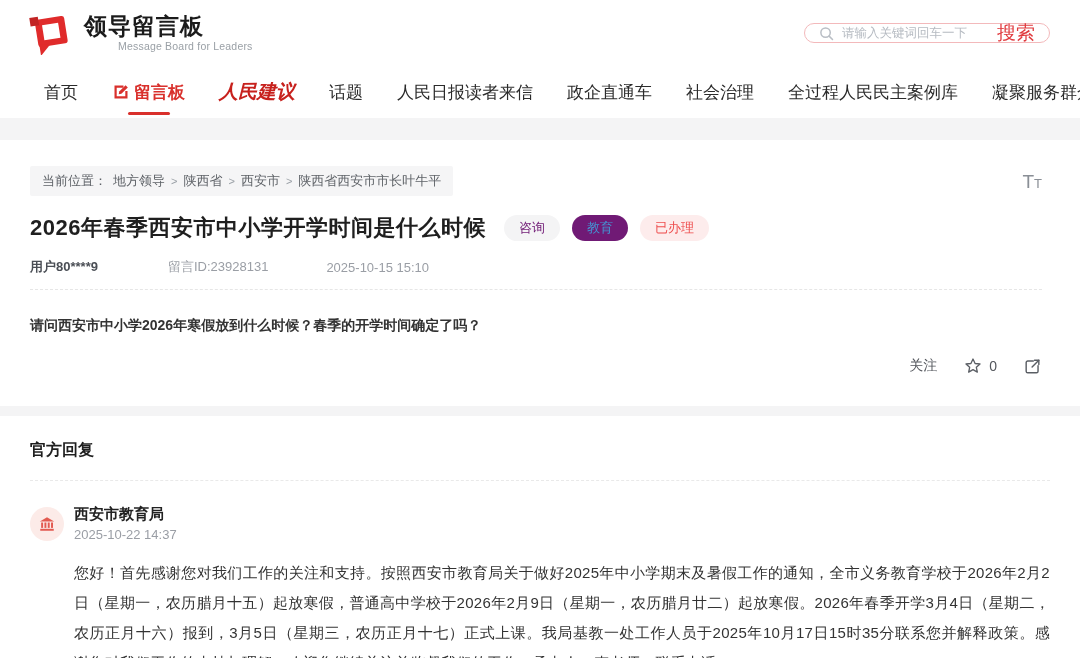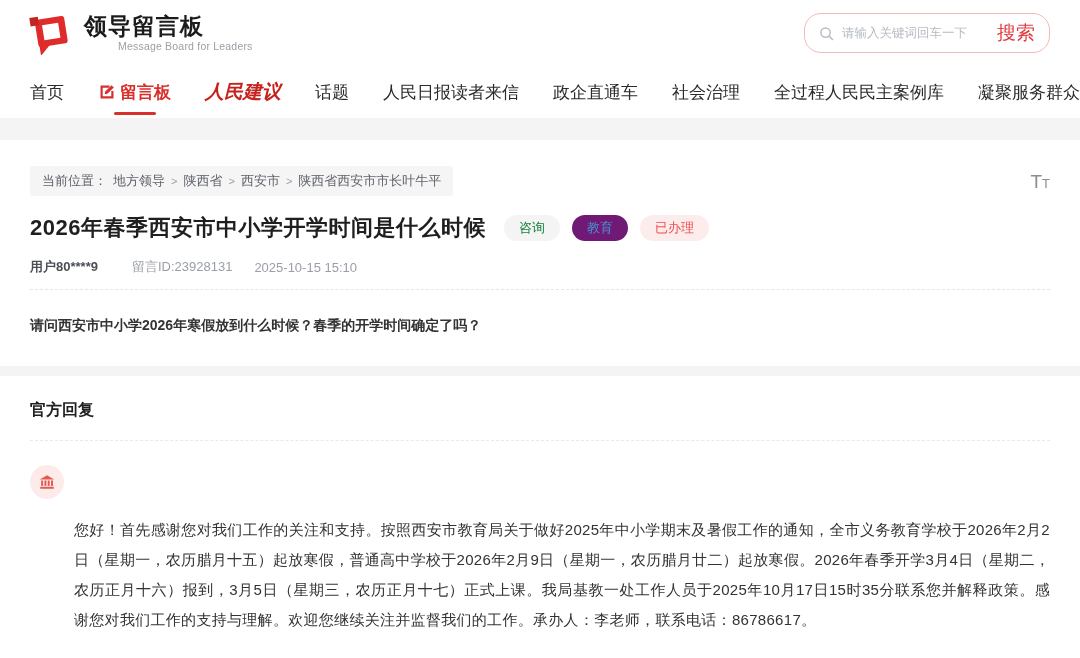--- a/index.html
+++ b/index.html
@@ -13,66 +13,66 @@
   .header {
     height: 66px; background: #fff; display: flex; align-items: center;
     justify-content: space-between; padding: 0 30px 0 28px;
   }
   .logo { display: flex; align-items: center; }
   .logo-mark { width: 46px; height: 44px; margin-right: 10px; }
   .logo-text-wrap { display: flex; flex-direction: column; line-height: 1.05; }
   .logo-title { font-size: 23px; font-weight: bold; color: #1b1b1b; letter-spacing: 1px; }
   .logo-subtitle { font-size: 10.5px; color: #9aa0a6; margin-top: 2px; letter-spacing: .2px; padding-left: 34px; }
   .search-box {
-    width: 246px; height: 40px; border: 1px solid #f3b9bb; border-radius: 17px;
+    width: 246px; height: 20px; border: 1px solid #f3b9bb; border-radius: 17px;
     display: flex; align-items: center; padding: 0 14px; background: #fff;
   }
   .search-box svg { flex: 0 0 auto; }
   .search-input {
     border: none; outline: none; flex: 1; font-size: 12.5px; margin-left: 8px;
     color: #333; background: transparent; min-width: 0;
     font-family: "Liberation Sans", "DejaVu Sans", sans-serif;
   }
   .search-input::placeholder { color: #b6bbc2; }
   .search-btn { font-size: 19px; color: #e0393d; background: none; border: none; cursor: pointer;
     font-family: "Liberation Sans", "DejaVu Sans", sans-serif; }
   
   .nav {
     height: 52px; background: #fff; display: flex; align-items: center;
-    padding: 0 30px; gap: 34px; justify-content: space-between;
+    padding: 0 44px; gap: 34px; justify-content: space-between;
   }
   .nav-item { font-size: 17px; color: #2b2b2b; text-decoration: none; position: relative;
     display: flex; align-items: center; gap: 4px; white-space: nowrap; cursor: pointer; }
   .nav-item.active { color: #d9302c; font-weight: bold; }
   .nav-item.active .underline {
     position: absolute; left: 50%; transform: translateX(-50%); bottom: -11px;
     width: 42px; height: 3px; background: #d9302c; border-radius: 2px;
   }
   .nav-item.rmjy { color: #c7211d; font-weight: bold; font-style: italic;
     font-family: "Liberation Serif", "DejaVu Serif", serif; font-size: 19px; }
   
-  .card { background: #fff; margin-top: 22px; padding: 26px 30px 30px 30px; }
+  .card { background: #fff; margin-top: 22px; padding: 26px 38px 30px 30px; }
   .crumb-row { display: flex; justify-content: space-between; align-items: center; }
   .breadcrumb {
     background: #f5f5f6; font-size: 13px; color: #5f6368; padding: 6px 12px;
     display: inline-flex; align-items: center; gap: 6px; border-radius: 2px; white-space: nowrap;
   }
   .breadcrumb .sep { color: #9aa0a6; font-size: 11px; }
   .breadcrumb a { color: #5f6368; text-decoration: none; cursor: pointer; }
   .font-size-ctrl { color: #8a8f96; cursor: pointer; line-height: 1; user-select: none; }
   .font-size-ctrl .big { font-size: 19px; }
   .font-size-ctrl .small { font-size: 13px; }
   .title-row { display: flex; align-items: center; margin-top: 17px; }
   .msg-title { font-size: 22px; font-weight: bold; color: #1f1f1f; letter-spacing: .5px; }
   .badges { display: flex; gap: 12px; margin-left: 18px; }
   .badge { font-size: 13px; padding: 4px 15px; border-radius: 14px; white-space: nowrap; }
-  .badge.gray { background: #f4f4f5; color: #15803d; text-align: center; }
+  .badge.gray { background: #f4f4f5; color: #701a75; text-align: center; }
   .badge.blue { background: #701a75; color: #4493d2; }
   .badge.red  { background: #fdecec; color: #ee4e4e; }
-  .meta-row { display: flex; align-items: center; margin-top: 15px; font-size: 13px; color: #9a9ea5; }
+  .meta-row { display: flex; align-items: center; margin-top: 15px; font-size: 13px; color: #9a9ea5; gap: 36px; }
   .meta-user { color: #4a4e55; font-weight: bold; margin-right: 34px; }
   .meta-id { margin-right: 22px; }
   .dashed { border-top: 1px dashed #e6e6e6; margin-top: 13px; }
   .msg-content { margin-top: 24px; font-size: 14px; color: #333; line-height: 1.6; font-weight: bold; }
   .action-row { display: flex; justify-content: flex-end; align-items: center; gap: 26px;
     margin-top: 20px; font-size: 14px; color: #53565c; }
   .action-item { display: flex; align-items: center; gap: 6px; cursor: pointer; }
   
   .reply-section { background: #fff; margin-top: 10px; padding: 24px 30px 30px 30px; min-height: 260px; }
   .reply-heading { font-size: 16px; font-weight: bold; color: #1f1f1f; }
@@ -183,34 +183,56 @@
   <div class="meta-row">
     <span class="meta-user">用户80****9</span>
     <span class="meta-id">留言ID:23928131</span>
     <span>2025-10-15 15:10</span>
   </div>
 
   <div class="dashed"></div>
 
   <p class="msg-content">请问西安市中小学2026年寒假放到什么时候？春季的开学时间确定了吗？</p>
 
+  <div class="action-row">
+    <span class="action-item">
+      <span>关注</span>
+    </span>
+    <span class="action-item">
+      <svg width="20" height="20" viewBox="0 0 24 24">
+        <path d="M12 3.6 L14.5 9 L20.4 9.6 L16 13.6 L17.2 19.4 L12 16.4 L6.8 19.4 L8 13.6 L3.6 9.6 L9.5 9 Z" fill="none" stroke="#5a5e64" stroke-width="1.6" stroke-linejoin="round"></path>
+      </svg>
+      <span>0</span>
+    </span>
+    <span class="action-item">
+      <svg width="19" height="19" viewBox="0 0 24 24">
+        <path d="M13 5 H6 a2 2 0 0 0 -2 2 v11 a2 2 0 0 0 2 2 h11 a2 2 0 0 0 2 -2 V11" fill="none" stroke="#5a5e64" stroke-width="1.8" stroke-linecap="round"></path>
+        <path d="M11.5 12.5 L20 4" fill="none" stroke="#5a5e64" stroke-width="1.8" stroke-linecap="round"></path>
+        <path d="M14.5 4 H20 V9.5" fill="none" stroke="#5a5e64" stroke-width="1.8" stroke-linecap="round" stroke-linejoin="round"></path>
+      </svg>
+    </span>
+  </div>
 </div>
 
 <div class="reply-section">
   <h2 class="reply-heading">官方回复</h2>
   <div class="reply-divider"></div>
 
   <div class="reply-card">
     <div class="reply-head">
       <div class="reply-avatar">
         <svg width="18" height="18" viewBox="0 0 24 24">
           <path d="M12 3 L2.5 8.5 H21.5 Z" fill="#e25a50"></path>
           <rect x="4.2" y="10" width="2.6" height="7.2" fill="#e25a50"></rect>
           <rect x="8.6" y="10" width="2.6" height="7.2" fill="#e25a50"></rect>
           <rect x="13" y="10" width="2.6" height="7.2" fill="#e25a50"></rect>
           <rect x="17.4" y="10" width="2.6" height="7.2" fill="#e25a50"></rect>
           <rect x="3" y="18.4" width="18" height="2.6" fill="#e25a50"></rect>
         </svg>
       </div>
+      <div class="reply-who">
+        <div class="reply-agency">西安市教育局</div>
+        <div class="reply-time">2025-10-22 14:37</div>
+      </div>
     </div>
     <p class="reply-content">您好！首先感谢您对我们工作的关注和支持。按照西安市教育局关于做好2025年中小学期末及暑假工作的通知，全市义务教育学校于2026年2月2日（星期一，农历腊月十五）起放寒假，普通高中学校于2026年2月9日（星期一，农历腊月廿二）起放寒假。2026年春季开学3月4日（星期二，农历正月十六）报到，3月5日（星期三，农历正月十七）正式上课。我局基教一处工作人员于2025年10月17日15时35分联系您并解释政策。感谢您对我们工作的支持与理解。欢迎您继续关注并监督我们的工作。承办人：李老师，联系电话：86786617。</p>
   </div>
 </div>
 
 </body></html>

